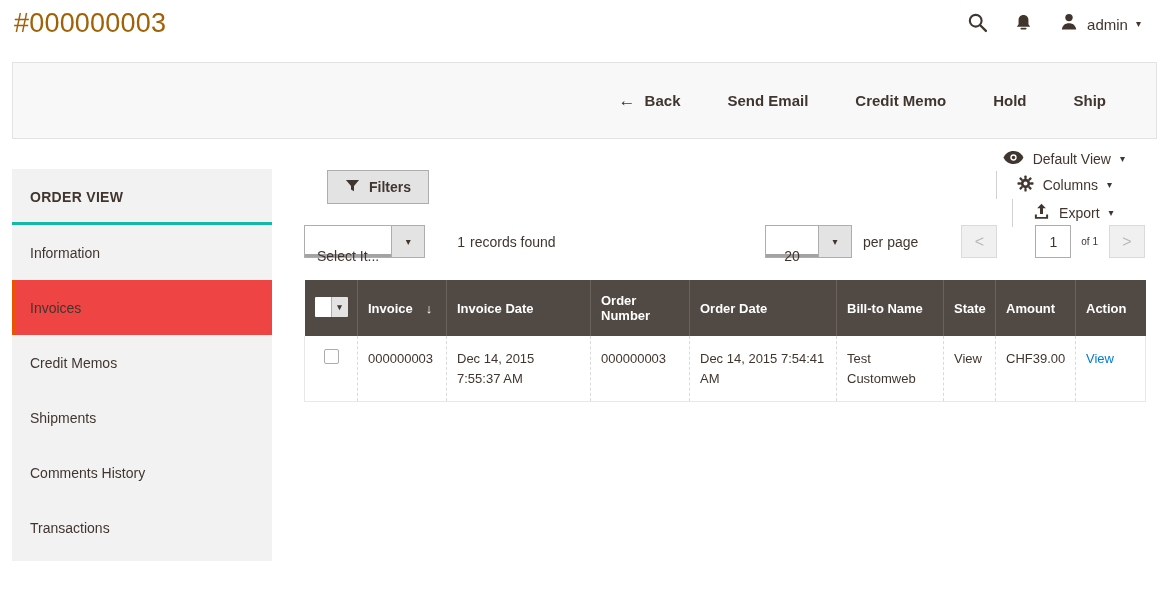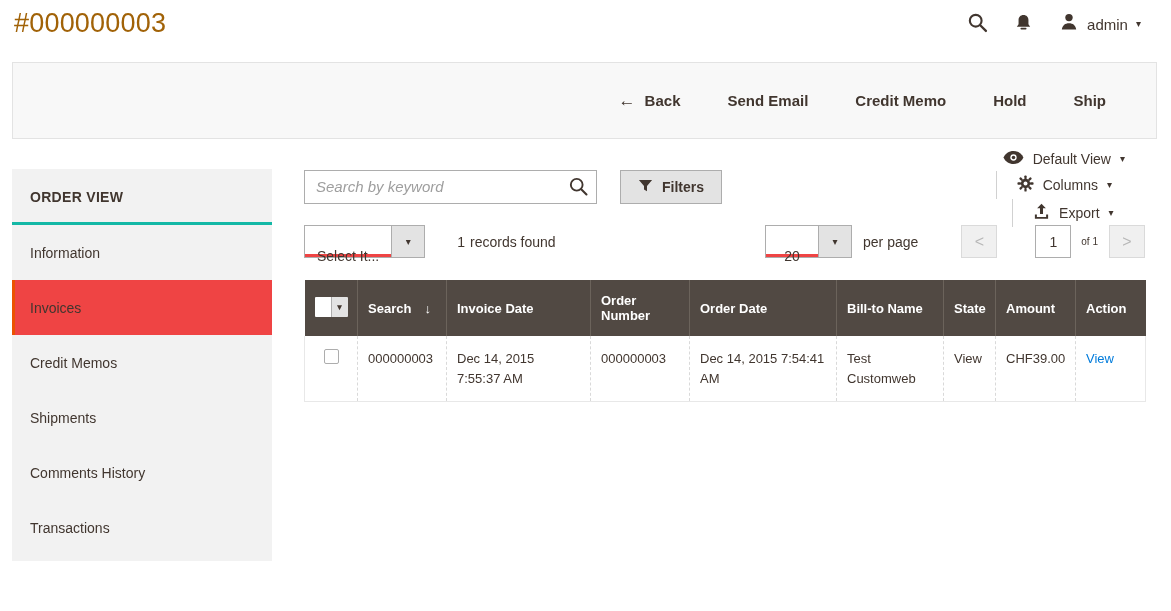--- a/index.html
+++ b/index.html
@@ -102,21 +102,21 @@
     padding: 4px 20px; cursor: pointer;
     font-size: 14px; color: #41362f;
   }
   .vc-item + .vc-item { border-left: 1px solid #d1d1d1; }
   .vc-item:last-child { padding-right: 2px; }
 
   
   .grid-row2 { display: flex; align-items: center; margin-top: 21px; height: 33px; }
   .split-btn { display: flex; height: 33px; border: 1px solid #adadad; cursor: pointer; }
   .split-label {
-    background: #ef4444; display: flex; align-items: center;
+    background: #a3a3a3; display: flex; align-items: center;
     padding: 0 12px; font-size: 14px; color: #41362f; margin-top: 28px;
   }
   .split-caret {
     width: 33px; background: #e3e3e3; border-left: 1px solid #adadad;
     display: flex; align-items: center; justify-content: center;
   }
   .records { margin-left: 32px; display: flex; gap: 5px; font-size: 14px; }
   .pager { margin-left: auto; display: flex; align-items: center; }
   .perpage-select .split-label { width: 52px; justify-content: center; padding: 0; }
   .perpage-label { margin-left: 11px; font-size: 14px; }
@@ -230,31 +230,20 @@
     <div class="sidebar-item active">Invoices</div>
     <div class="sidebar-item">Credit Memos</div>
     <div class="sidebar-item">Shipments</div>
     <div class="sidebar-item">Comments History</div>
     <div class="sidebar-item">Transactions</div>
   </div>
 
   <div class="main">
 
     <div class="grid-row1">
-      <div class="search-wrap">
-        <input class="search-input" type="text" placeholder="Search by keyword" style="">
-        <button class="search-submit">
-          <span>
-            <svg width="21" height="21" viewBox="0 0 20 20">
-                <circle cx="8.3" cy="8.3" r="5.6" fill="none" stroke="#41362f" stroke-width="1.8"></circle>
-                <line x1="12.6" y1="12.6" x2="17.6" y2="17.6" stroke="#41362f" stroke-width="2" stroke-linecap="round"></line>
-              </svg>
-          </span>
-        </button>
-      </div>
       <button class="filters-btn">
         <span>
           <svg width="15" height="15" viewBox="0 0 16 16">
               <path d="M1 2h14L9.6 8.4V14l-3.2-1.7V8.4z" fill="#41362f"></path>
             </svg>
         </span>
         <span>Filters</span>
       </button>
       <div class="view-controls">
         <div class="vc-item">
@@ -348,21 +337,21 @@
       <thead>
         <tr>
           <th>
             <span class="hdr-check">
               <span class="box"></span>
               <span class="dd">▾</span>
             </span>
           </th>
           <th>
             <span class="th-sort">
-              <span>Search</span>
+              <span>Invoice</span>
               <span class="sort-arrow">↓</span>
             </span>
           </th>
           <th>Invoice Date</th>
           <th>Order Number</th>
           <th>Order Date</th>
           <th>Bill-to Name</th>
           <th>State</th>
           <th>Amount</th>
           <th>Action</th>

